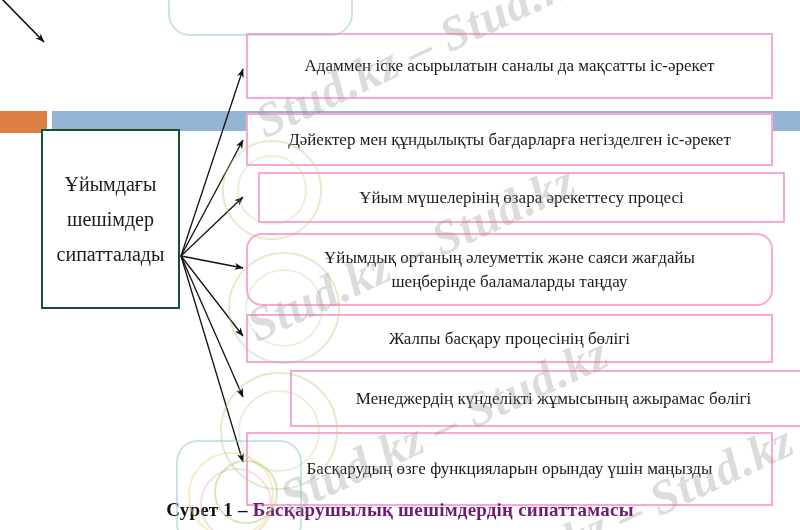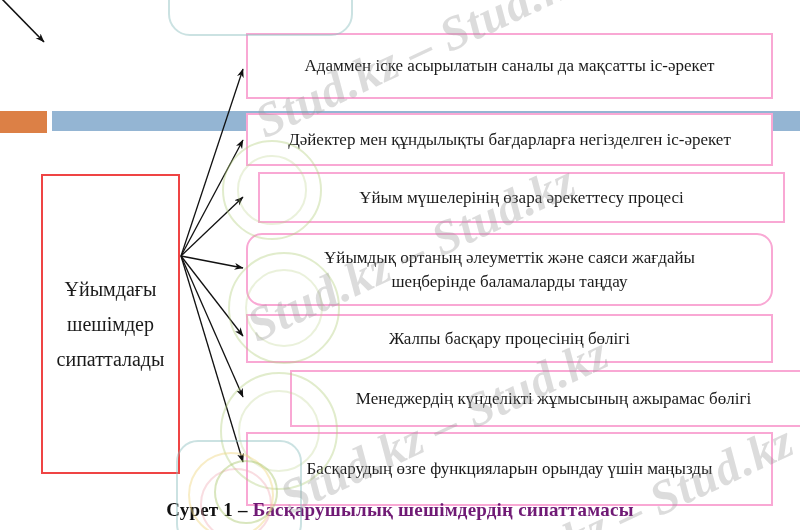--- a/index.html
+++ b/index.html
@@ -16,23 +16,23 @@
        box-sizing:border-box;display:flex;align-items:center;justify-content:center;
        text-align:center;font-size:17px;line-height:1.38;color:#1a1a1a;z-index:10;padding:0 14px;}
   .box--b1{top:33px;height:66px;}
   .box--b2{top:113px;height:53px;padding:0 12px;}
   .box--b3{top:172px;height:51px;margin-left:12px;}
   .box--b4{top:233px;height:73px;padding:0 54px;border-radius:16px;}
   .box--b5{top:314px;height:49px;}
   .box--b6{top:370px;height:57px;margin-left:44px;}
   .box--b7{top:432px;height:74px;}
 
-  .source-box{position:absolute;left:41px;top:129px;width:139px;height:300px;background:#ffffff;
-       border:2px solid #ef4444;box-sizing:border-box;display:flex;align-items:center;justify-content:center;
-       text-align:center;font-size:20px;line-height:1.75;color:#1a1a1a;z-index:10;padding:0 8px;margin-top:45px;}
+  .source-box{position:absolute;left:41px;top:129px;width:139px;height:180px;background:#ffffff;
+       border:2px solid #14532d;box-sizing:border-box;display:flex;align-items:center;justify-content:center;
+       text-align:center;font-size:20px;line-height:1.75;color:#1a1a1a;z-index:10;padding:0 8px;}
 
   svg.arrows{position:absolute;left:0;top:0;z-index:20;pointer-events:none;}
 
   
   .caption{position:absolute;left:0;top:499px;width:800px;text-align:center;font-size:19px;
        font-weight:bold;z-index:30;letter-spacing:.2px;}
   .caption .c-prefix{color:#111111;}
   .caption .c-title{color:#701a75;}
 
   

